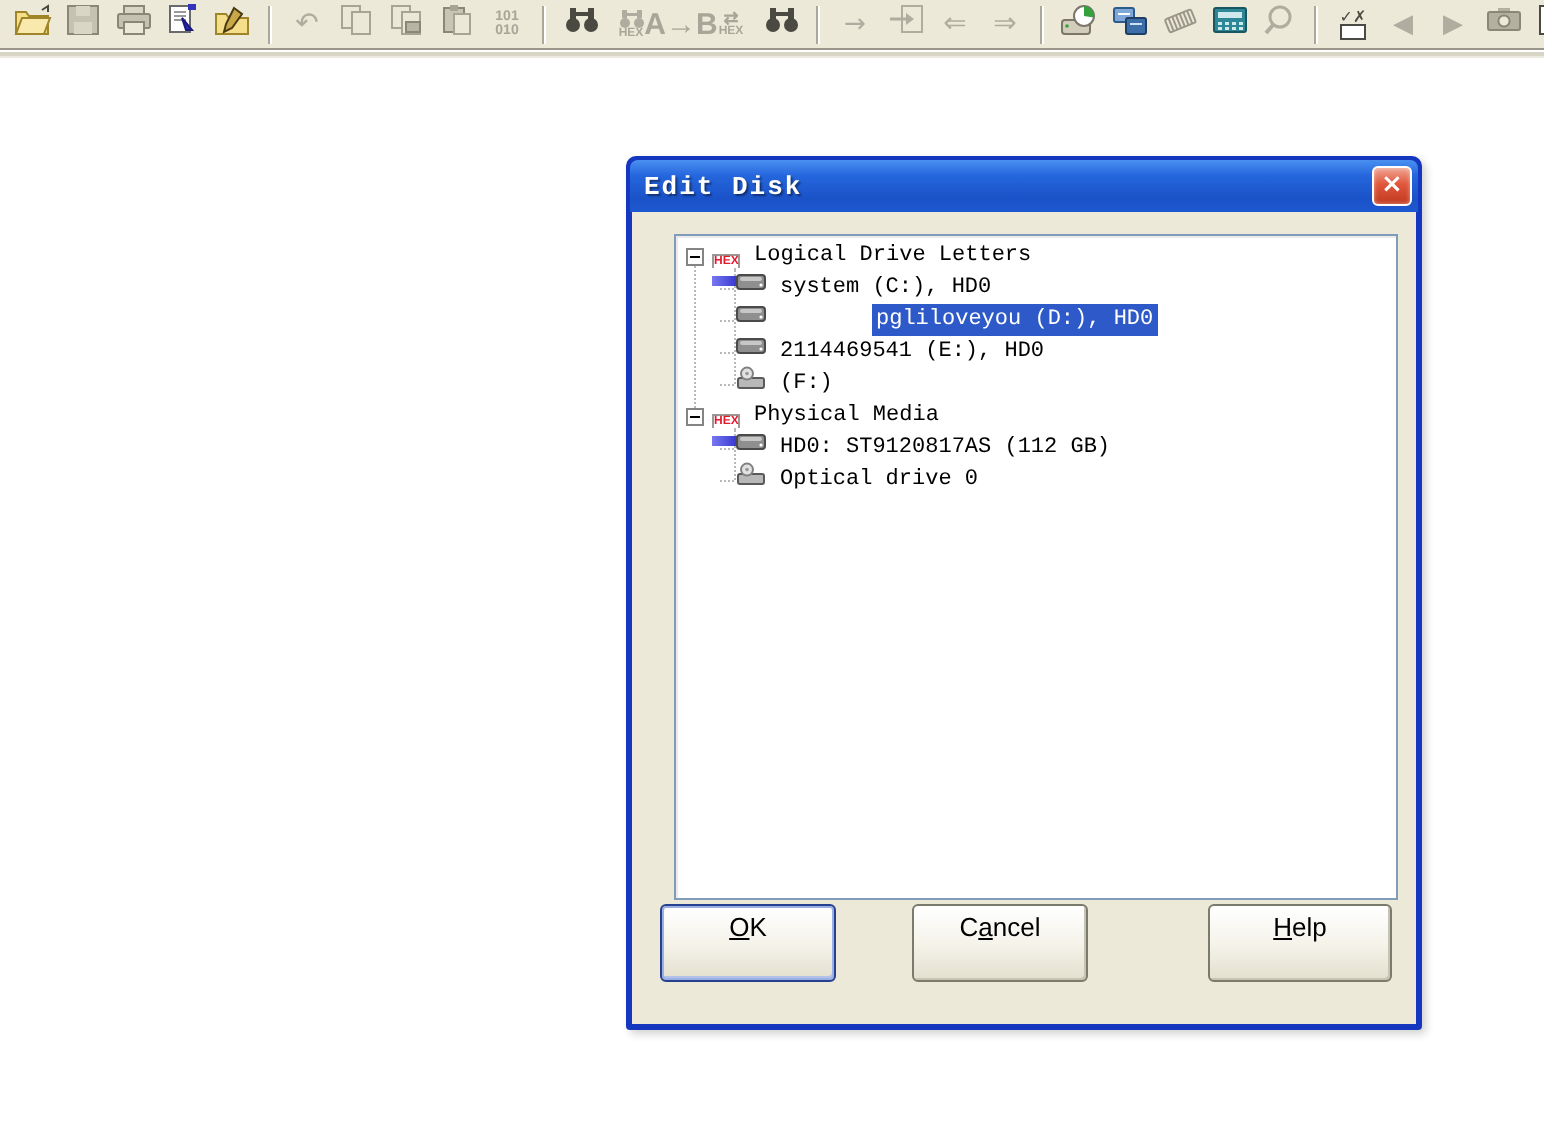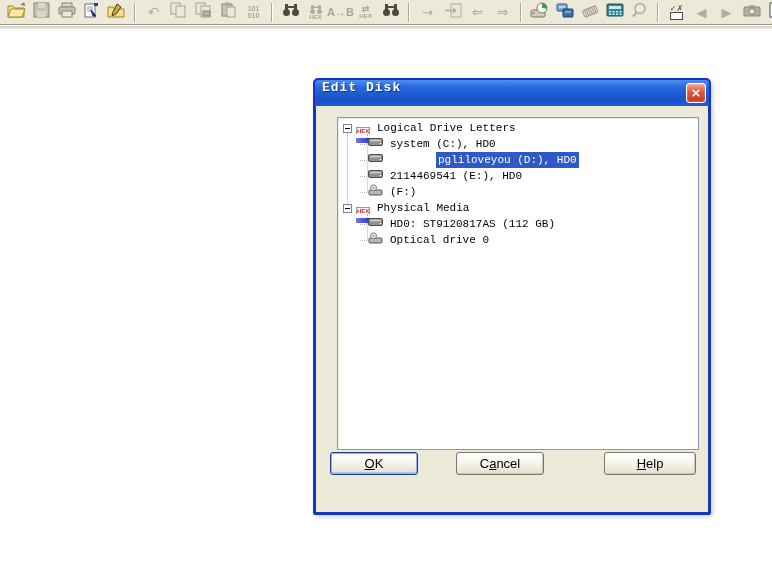--- a/index.html
+++ b/index.html
@@ -25,21 +25,21 @@
   .tinytxt2 { font:bold 7px/7px "Liberation Sans", sans-serif; color:#A9A598; }
   .scriptbox { width:13px; height:8px; border:1px solid #4A4A42; background:#fff; margin-top:-1px; }
 
   
   .dialog { position:absolute; left:313px; top:78px; width:398px; height:437px;
             border:3px solid #1536BE; border-radius:5px 5px 2px 2px;
             background:#ECE9D8; box-shadow:2px 2px 4px rgba(0,0,0,.18); }
   .titlebar { position:absolute; left:-1px; top:-1px; width:394px; height:26px;
               border-radius:4px 4px 0 0;
               background:linear-gradient(180deg,#4A90F0 0%,#2566DD 30%,#1A52C8 75%,#1E58D0 100%);
-              display:flex; }
+              display:flex; align-items:center; }
   .title-text { color:#fff; font:bold 13px "Liberation Mono", monospace;
                 letter-spacing:1px; padding-left:7px;
                 text-shadow:1px 1px 1px rgba(0,0,0,.45); }
   .close-btn { position:absolute; right:3px; top:3px; width:20px; height:20px;
                border:1px solid #fff; border-radius:3px;
                background:linear-gradient(180deg,#F0A492 0%,#E0573C 45%,#C03A20 100%);
                color:#fff; font:bold 13px/18px "DejaVu Sans", sans-serif; text-align:center;
                box-shadow:inset 0 0 2px rgba(255,255,255,.5); cursor:default; }
 
   .listbox { position:absolute; left:21px; top:36px; width:362px; height:333px;
@@ -59,21 +59,21 @@
   .minusbox::after { content:""; display:block; width:5px; height:1px; background:#000; }
   .hexlogo { width:15px; height:13px; margin-right:4px; flex:0 0 auto; }
   .hexlogo .top { height:8px; background:#fff; border:1px solid #9a9a9a; border-bottom:none;
                   font:bold 6px/6px "Liberation Sans", sans-serif; color:#E8192C;
                   text-align:center; overflow:hidden; }
   .hexlogo .bot { height:5px; background:linear-gradient(90deg,#7878F2,#2A2AC8); }
   .drive-ic { margin-right:4px; flex:0 0 auto; }
   .tlabel { padding:0 2px; white-space:pre;text-align:center; }
   .trow.selected .tlabel { background:#2E59C8; color:#fff;margin-left:48px; }
 
-  .dlg-btn { position:absolute; height:23px; border:1px solid #7B7B6D; border-radius:3px;
+  .dlg-btn { position:absolute; height:39px; border:1px solid #7B7B6D; border-radius:3px;
              background:linear-gradient(180deg,#FFFFFF 0%,#F4F2E8 55%,#E2DFCE 100%);
              font:13px/21px "Liberation Sans", sans-serif; color:#000; text-align:center;
              box-shadow:inset -1px -1px 0 #C8C4B4; cursor:default; }
   .dlg-btn .u { text-decoration:underline; }
   .btn-ok { left:14px; top:371px; width:88px; border-color:#25408F;
             box-shadow:inset 0 0 0 1px #9AB0E4, inset -1px -2px 0 #B2C2E8; }
   .btn-cancel { left:120px; top:371px; width:88px;margin-left:20px; }
   .btn-help { left:288px; top:371px; width:92px; }
 </style>
 </head>
@@ -186,21 +186,21 @@
           <rect x="2" y="0" width="2.5" height="4" fill="#B0AC9F"></rect>
           <rect x="9.5" y="0" width="2.5" height="4" fill="#B0AC9F"></rect>
           <rect x="4" y="1.5" width="6" height="1.5" fill="#B0AC9F"></rect>
           <circle cx="3.5" cy="6.5" r="2.5" fill="#B0AC9F"></circle>
           <circle cx="10.5" cy="6.5" r="2.5" fill="#B0AC9F"></circle>
         </svg>
       <span class="tinytxt">HEX</span>
     </span>
   </div>
   <div class="tb-btn">
-    <span class="tinytxt2 glyph" style="font-size:11px">A→B</span>
+    <span class="tinytxt2 glyph" style="font-size:15px">A→B</span>
   </div>
   <div class="tb-btn">
     <span class="stack">
       <span class="tinytxt2 glyph" style="font-size:9px">⇄</span>
       <span class="tinytxt">HEX</span>
     </span>
   </div>
   <div class="tb-btn">
     <span>
       <svg width="18" height="14">

